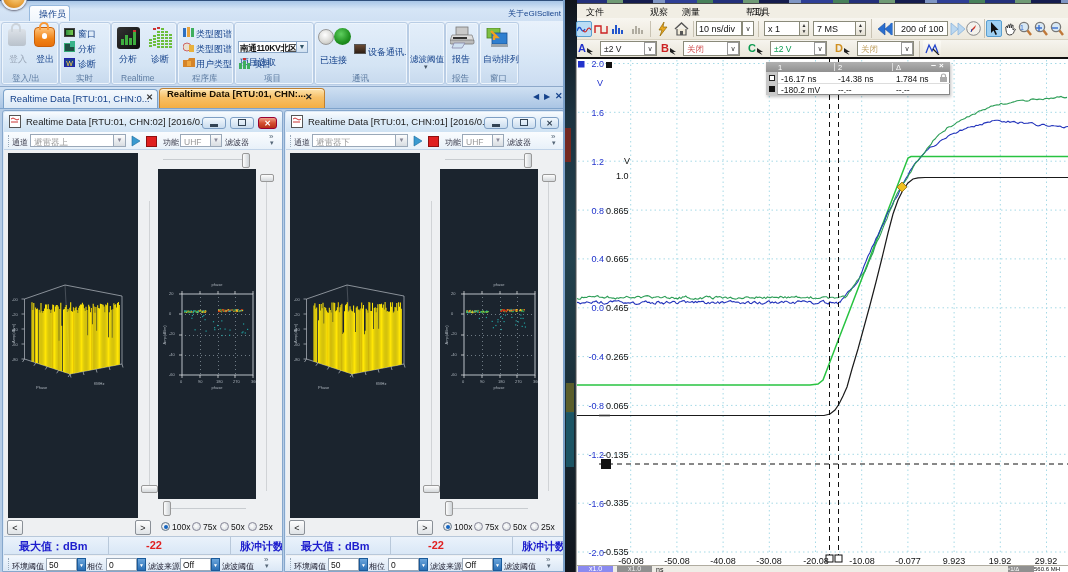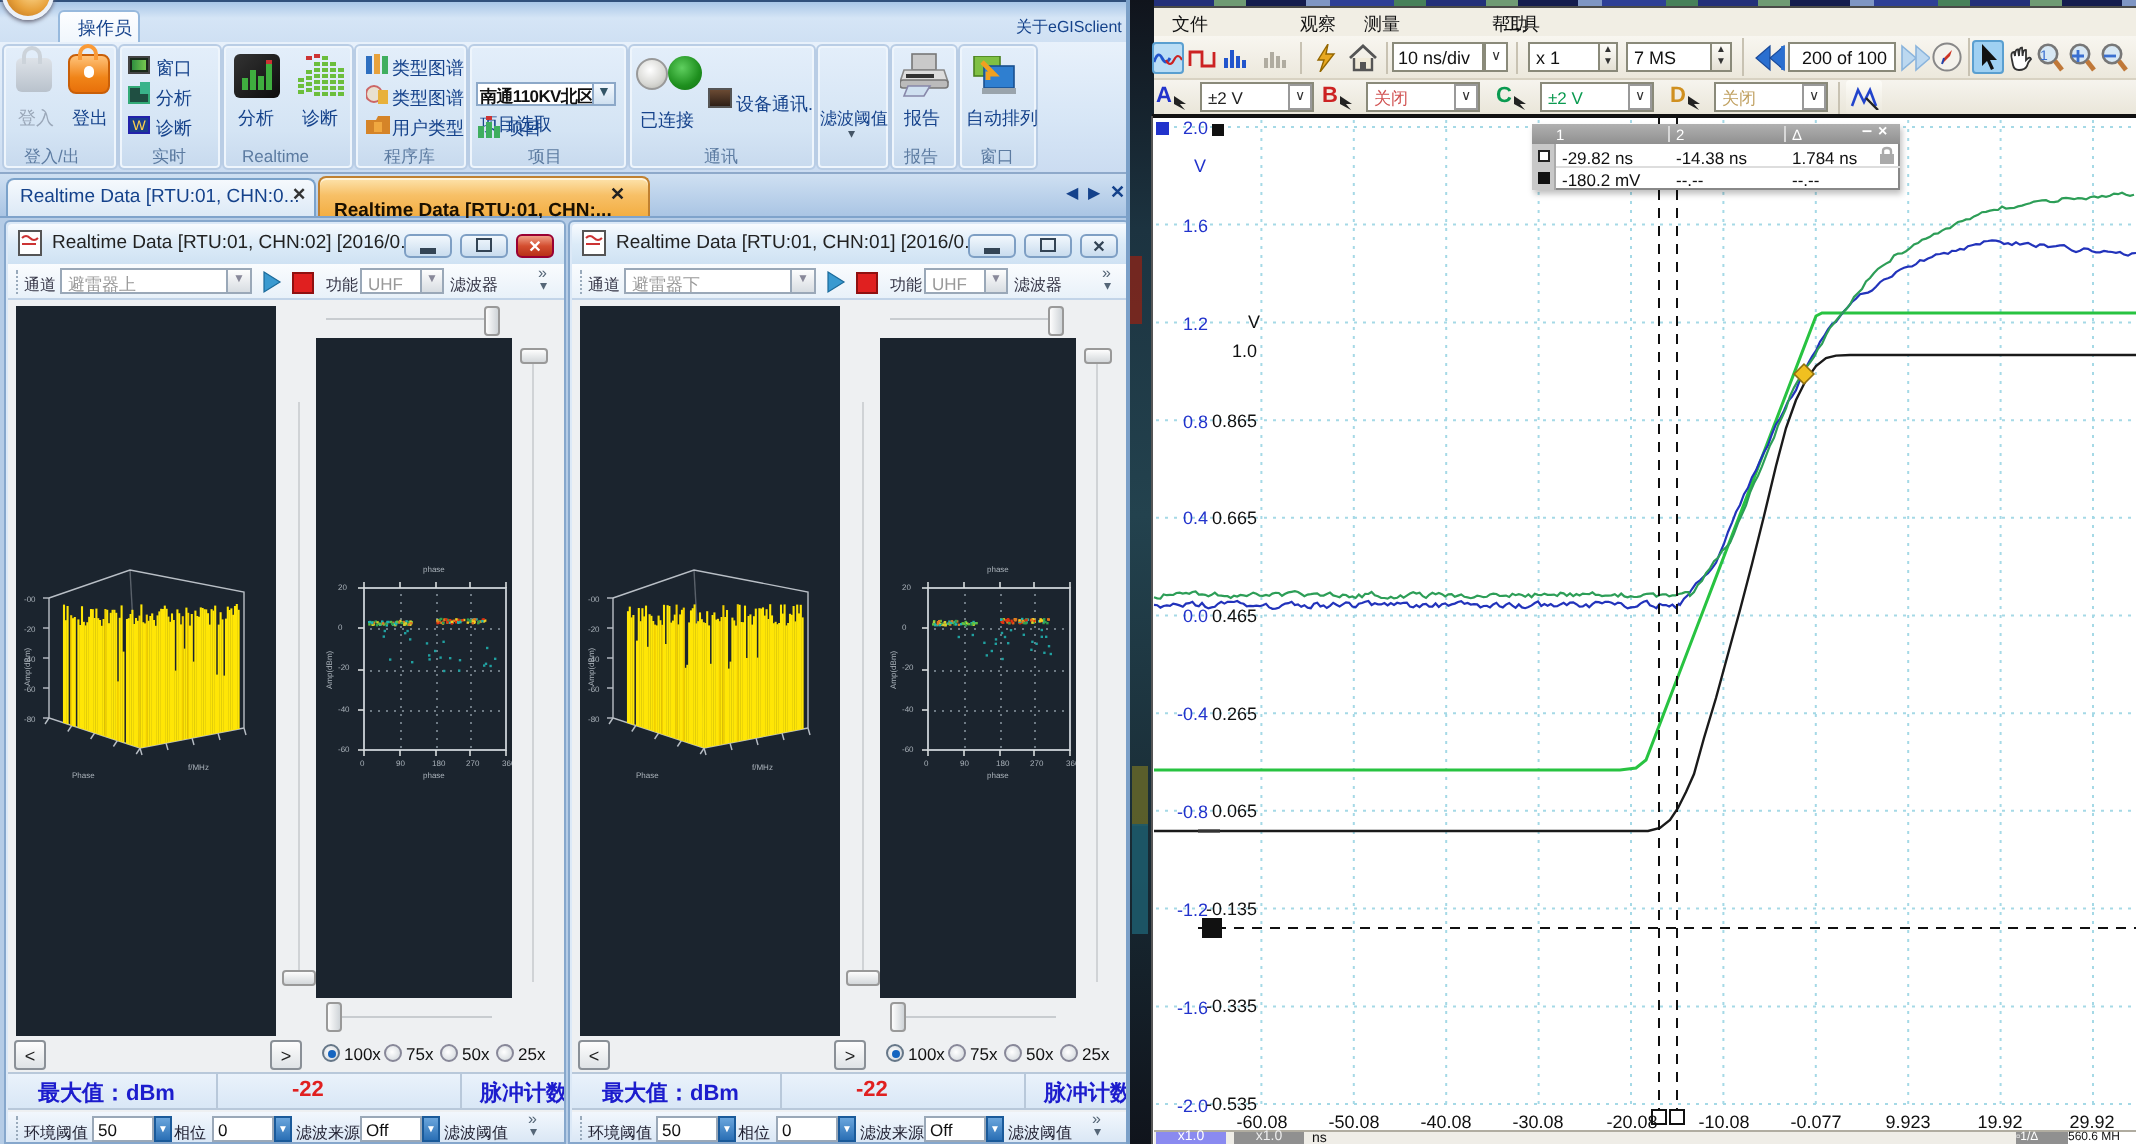--- a/index.html
+++ b/index.html
@@ -157,21 +157,21 @@
 <rect x="6" y="5" width="15" height="11" fill="#2f7fd0" stroke="#1a5090" stroke-width="0.8"></rect>
 <rect x="5" y="16" width="17" height="3" fill="#9aa4ac"></rect>
 <path d="M5 3 L11 9 L8 9 L8 12" stroke="#f0a020" stroke-width="2.4" fill="none"></path>
 </svg>
 <div class="tx" style="left:483px;top:53px;font-size:9px;color:#15428b;">自动排列</div>
 <div class="abs" style="left:0px;top:87px;width:565px;height:22px;background:linear-gradient(#cfe0f2,#aac5e4);border-bottom:1px solid #7fa3cb;"></div>
 <div class="abs" style="left:3px;top:89px;width:155px;height:19px;background:linear-gradient(#f5f9fd,#dce9f6);border:1px solid #7ba2ca;border-bottom:none;border-radius:4px 4px 0 0;"></div>
 <div class="tx" style="left:10px;top:93px;font-size:9.5px;color:#15428b;">Realtime Data [RTU:01, CHN:0...</div>
 <div class="tx" style="left:146px;top:92px;font-size:8.5px;color:#333;font-weight:bold;">✕</div>
 <div class="abs" style="left:159px;top:88px;width:166px;height:20px;background:linear-gradient(#fde4ae,#f7c067 45%,#f3ae43);border:1px solid #c08030;border-bottom:none;border-radius:4px 4px 0 0;box-shadow:inset 0 1px 0 #fff3d8;"></div>
-<div class="tx" style="left:167px;top:100px;font-size:9.5px;color:#1a1000;font-weight:bold;">Realtime Data [RTU:01, CHN:...</div>
+<div class="tx" style="left:167px;top:88px;font-size:9.5px;color:#1a1000;font-weight:bold;">Realtime Data [RTU:01, CHN:...</div>
 <div class="tx" style="left:305px;top:92px;font-size:9px;color:#222;font-weight:bold;">✕</div>
 <div class="tx" style="left:533px;top:92px;font-size:8px;color:#15428b;">◀</div>
 <div class="tx" style="left:544px;top:92px;font-size:8px;color:#15428b;">▶</div>
 <div class="tx" style="left:555px;top:91px;font-size:9px;color:#15428b;font-weight:bold;">✕</div>
 <div class="abs" style="left:0px;top:109px;width:565px;height:463px;background:#b5cce6;"></div>
 </div>
 <div class="abs" style="left:2px;top:110px;width:281px;height:462px;overflow:hidden;background:#dce9f7;border:1px solid #86a7cc;border-radius:3px 3px 0 0;">
 <div class="abs" style="left:1px;top:1px;width:279px;height:20px;background:linear-gradient(#f8fbfe,#dcebf8 50%,#cfe2f3);border-radius:2px 2px 0 0;"></div>
 <svg class="abs" style="left:6px;top:4px;" width="13" height="13">
       <rect x="0.5" y="0.5" width="11" height="12" fill="#fff" stroke="#555"></rect>
@@ -1410,21 +1410,21 @@
 <div class="tx" style="left:838px;top:63px;font-size:7.5px;color:#fff;">2</div>
 <div class="tx" style="left:896px;top:63px;font-size:7.5px;color:#fff;">Δ</div>
 <div class="abs" style="left:834px;top:63px;width:1px;height:8px;background:#d8d8d8;"></div>
 <div class="abs" style="left:892px;top:63px;width:1px;height:8px;background:#d8d8d8;"></div>
 <div class="tx" style="left:931px;top:60px;font-size:9px;color:#fff;font-weight:bold;">–</div>
 <div class="tx" style="left:939px;top:61px;font-size:8px;color:#fff;font-weight:bold;">×</div>
 <div class="abs" style="left:766px;top:72px;width:12px;height:23px;background:#c8c8c8;border-right:1px solid #aaa;"></div>
 <div class="abs" style="left:769px;top:75px;width:6px;height:6px;background:#fff;border:1px solid #222;"></div>
 <div class="abs" style="left:769px;top:86px;width:6px;height:6px;background:#111;border:1px solid #111;"></div>
 <div class="abs" style="left:778px;top:83px;width:172px;height:1px;background:#ddd;"></div>
-<div class="tx" style="left:781px;top:74px;font-size:8.5px;color:#111;">-29.82 ns</div>
+<div class="tx" style="left:781px;top:74px;font-size:8.5px;color:#111;">-16.17 ns</div>
 <div class="tx" style="left:838px;top:74px;font-size:8.5px;color:#111;">-14.38 ns</div>
 <div class="tx" style="left:896px;top:74px;font-size:8.5px;color:#111;">1.784 ns</div>
 <svg class="abs" style="left:939px;top:73px;" width="9" height="9">
     <rect x="1" y="4" width="7" height="5" fill="#aaa"></rect>
     <path d="M2.5 4 L2.5 2.5 Q2.5 1 4.5 1 Q6.5 1 6.5 2.5 L6.5 4" stroke="#aaa" stroke-width="1.2" fill="none"></path>
   </svg>
 <div class="tx" style="left:781px;top:85px;font-size:8.5px;color:#111;">-180.2 mV</div>
 <div class="tx" style="left:838px;top:85px;font-size:8.5px;color:#111;">--.--</div>
 <div class="tx" style="left:896px;top:85px;font-size:8.5px;color:#111;">--.--</div>
 <div class="abs" style="left:577px;top:565px;width:491px;height:7px;background:#efede7;border-top:1px solid #b0aca0;"></div>

